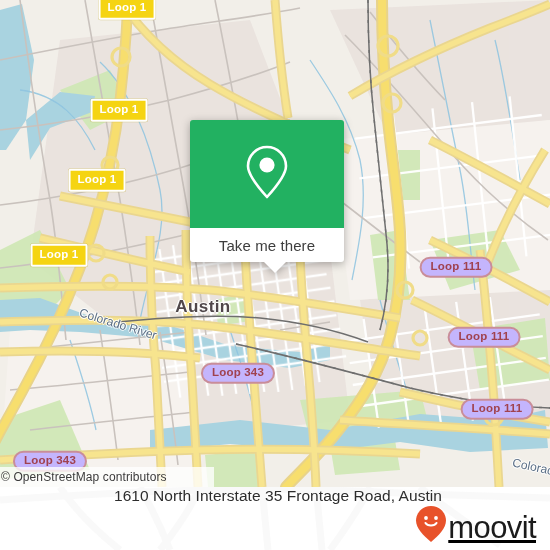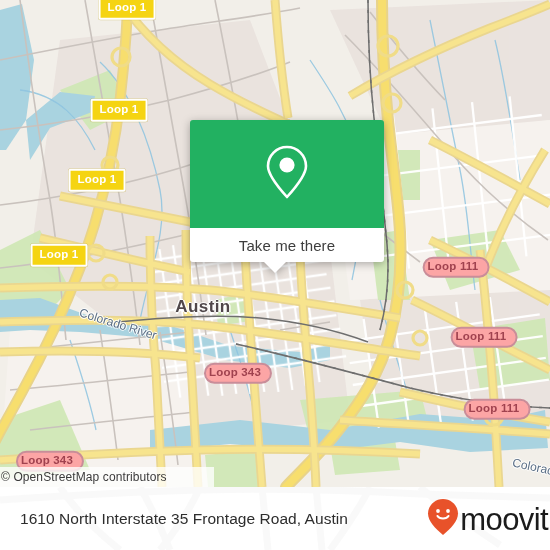--- a/index.html
+++ b/index.html
@@ -43,25 +43,25 @@
   .shield-yellow {
     background: #f5d412;
     border: 2px solid #ffffff;
     color: #ffffff;
     font-size: 11.5px;
     padding: 3px 7px 4px 7px;
     border-radius: 2px;
     box-shadow: 0 0 0 .5px rgba(180,150,0,.35);
   }
   .shield-pink {
-    background: #fca5a5;
+    background: #c4b5fd;
     border: 2px solid #c98d99;
     color: #a0424f;
     font-size: 11.5px;
-    padding: 2px 9px 3px 3px;
+    padding: 2px 9px 3px 9px;
     border-radius: 11px;
   }
   .place-label {
     position: absolute;
     transform: translate(-50%, -50%);
     color: #50474a;
     font-size: 17px;
     font-weight: bold;
     letter-spacing: .4px;
     white-space: nowrap;
@@ -94,21 +94,21 @@
     font-size: 12px;
     color: #3b3b3b;
     letter-spacing: .1px;
   }
 
   
   #popup {
     position: absolute;
     left: 190px;
     top: 120px;
-    width: 194px;
+    width: 154px;
     z-index: 40;
     filter: drop-shadow(0 2px 4px rgba(0,0,0,.30));
   }
   #popup-head {
     background: #22b161;
     height: 108px;
     border-radius: 3px 3px 0 0;
     display: flex;
     align-items: center;
     justify-content: center;
@@ -147,34 +147,36 @@
   #bottombar-watermark {
     position: absolute;
     left: 0; top: -487px;
     opacity: .055;
   }
   #bottom-inner {
     position: relative;
     height: 63px;
     display: flex;
     align-items: center;
-    padding: 0 2px 0 20px;
+    padding: 0 14px 0 20px;
     box-sizing: border-box;
+    flex-direction: column;
   }
   #address {
     font-size: 15.5px;
     color: #2d2d2d;
     white-space: nowrap;
     letter-spacing: .05px;
   }
   #brand {
     margin-left: auto;
     display: flex;
     align-items: center;
     gap: 1px;
+    text-decoration: underline;
   }
   #brand-word {
     font-size: 31px;
     color: #1b1b1b;
     letter-spacing: -.6px;
     font-weight: 400;
     line-height: 1;
     position: relative;
     top: 1px;
   }

